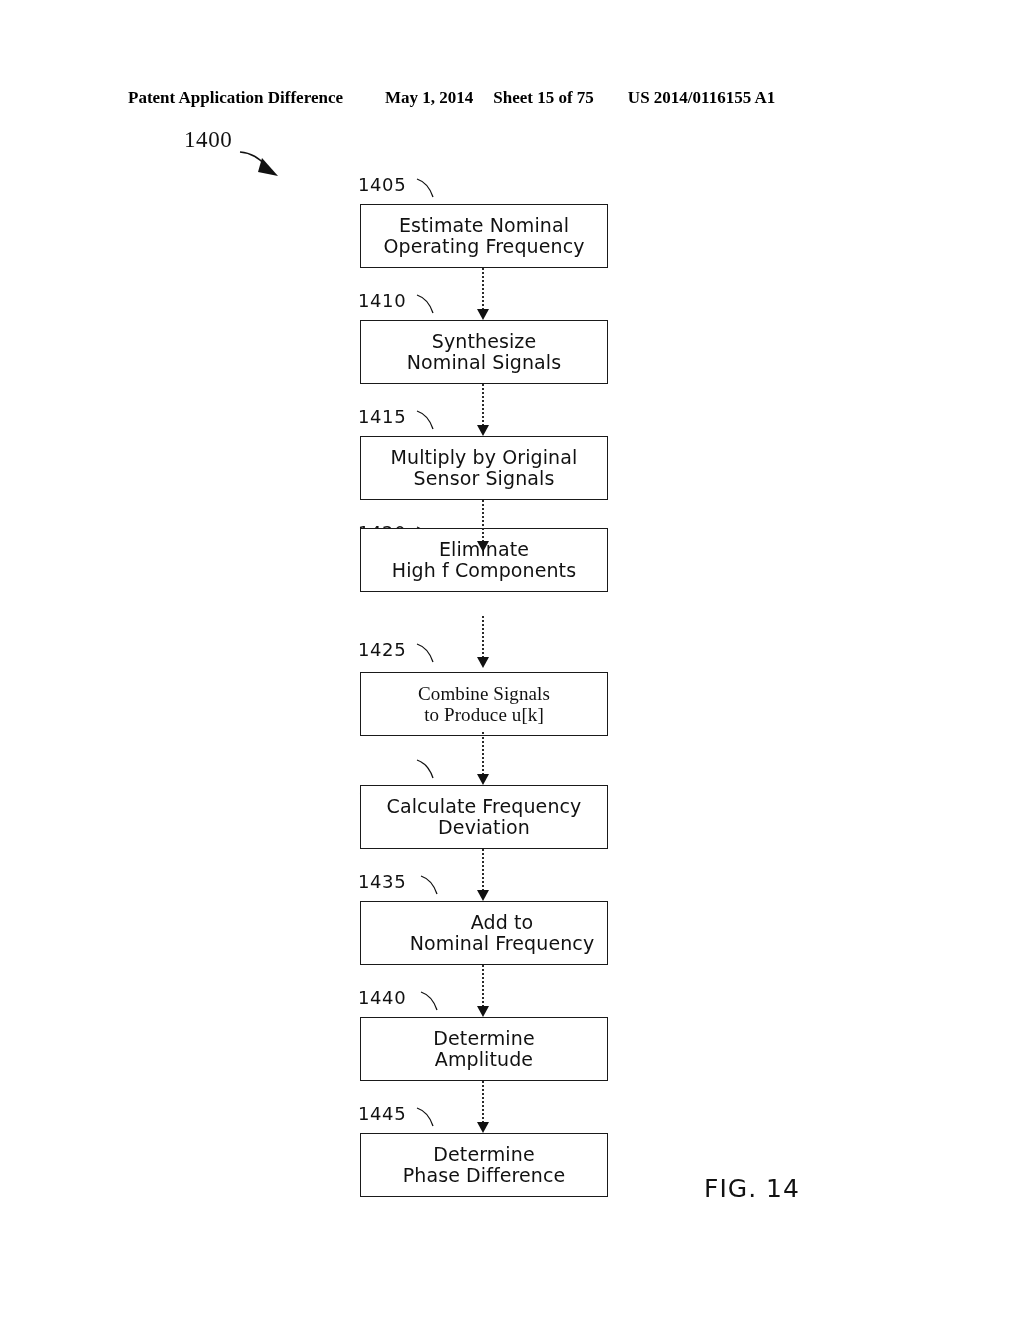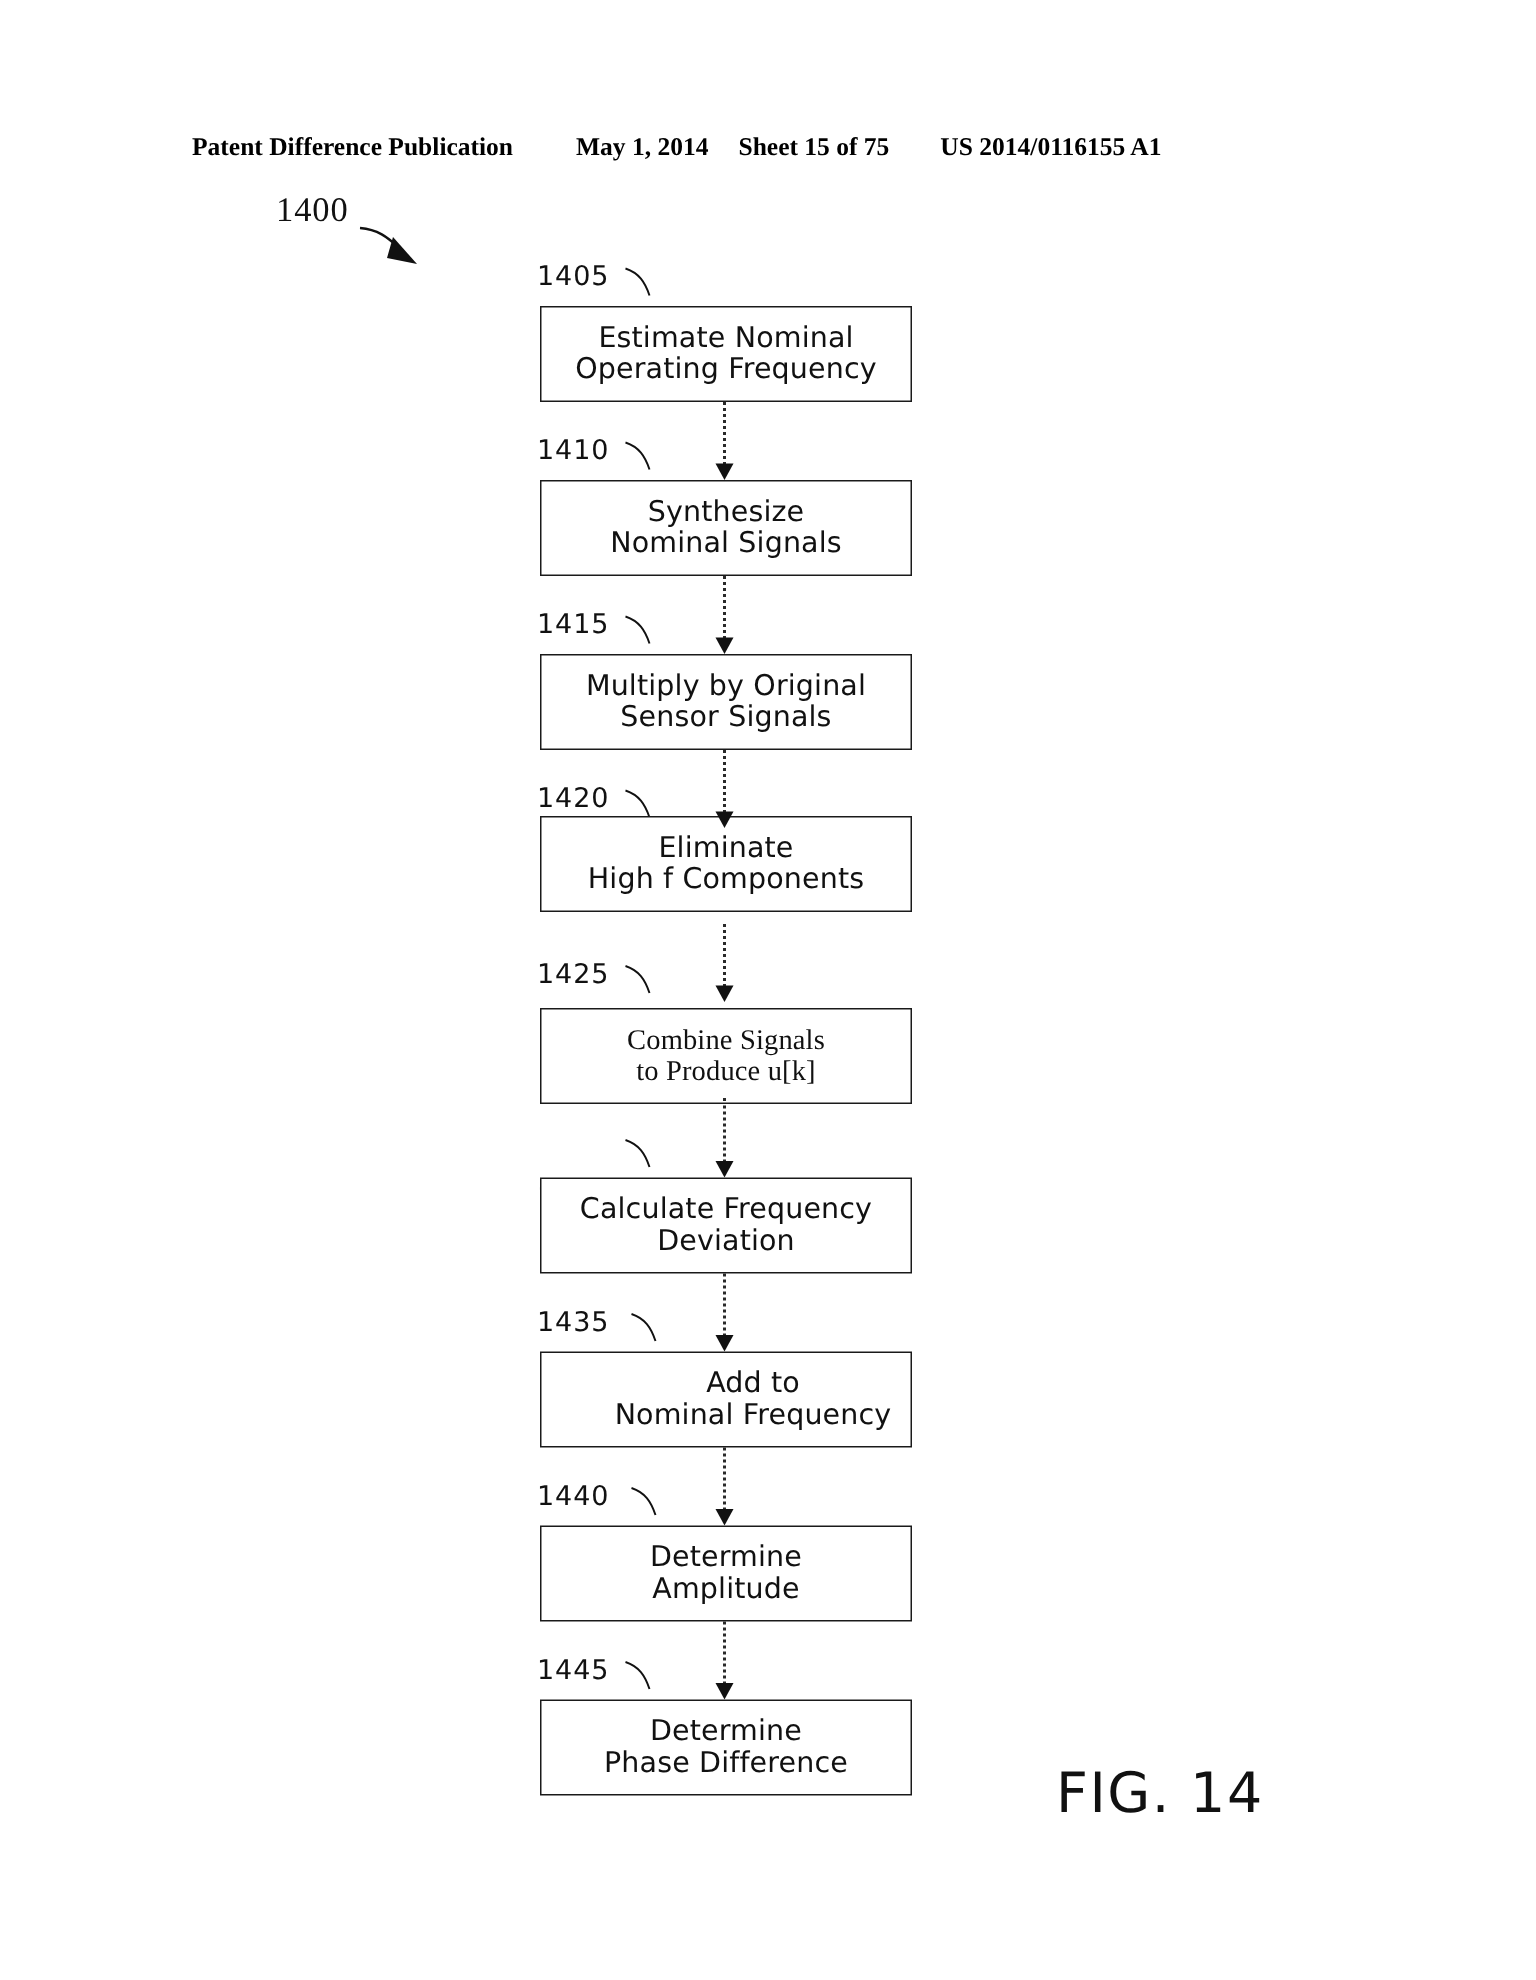--- a/index.html
+++ b/index.html
@@ -103,21 +103,21 @@
     border-right: 6px solid transparent;
     border-top: 11px solid #111111;
   }
 
   
   #fig-caption {
     position: absolute;
     left: 704px;
     top: 1174px;
     font-family: "DejaVu Sans", sans-serif;
-    font-size: 37px;
+    font-size: 25px;
     letter-spacing: 1px;
     color: #111111;
     white-space: nowrap;
   }
 
   
   #figure-id {
     position: absolute;
     left: 184px;
     top: 127px;
@@ -134,21 +134,21 @@
     top: 0;
     width: 1024px;
     height: 1320px;
     pointer-events: none;
   }
 </style>
 </head>
 <body>
 
 <div id="page-header">
-  <span class="hdr-pub">Patent Difference Publication</span>
+  <span class="hdr-pub">Patent Application Difference</span>
   <span class="hdr-date">May 1, 2014</span>
   <span class="hdr-sheet">Sheet 15 of 75</span>
   <span class="hdr-num">US 2014/0116155 A1</span>
 </div>
 
 <div id="figure">
 
   <div id="figure-id">1400</div>
 
   <svg class="overlay" viewBox="0 0 1024 1320" xmlns="http://www.w3.org/2000/svg">
@@ -185,21 +185,21 @@
   <div class="flow-box" style="top:320px;">
     <span class="line">Synthesize</span>
     <span class="line">Nominal Signals</span>
   </div>
 
   <div class="flow-box" style="top:436px;">
     <span class="line">Multiply by Original</span>
     <span class="line">Sensor Signals</span>
   </div>
 
-  <div class="flow-box" style="top:544px;">
+  <div class="flow-box" style="top:528px;">
     <span class="line">Eliminate</span>
     <span class="line">High f Components</span>
   </div>
 
   <div class="flow-box" style="top:672px;font-family:Liberation Serif, serif;">
     <span class="line">Combine Signals</span>
     <span class="line">to Produce u[k]</span>
   </div>
 
   <div class="flow-box" style="top:785px;">

